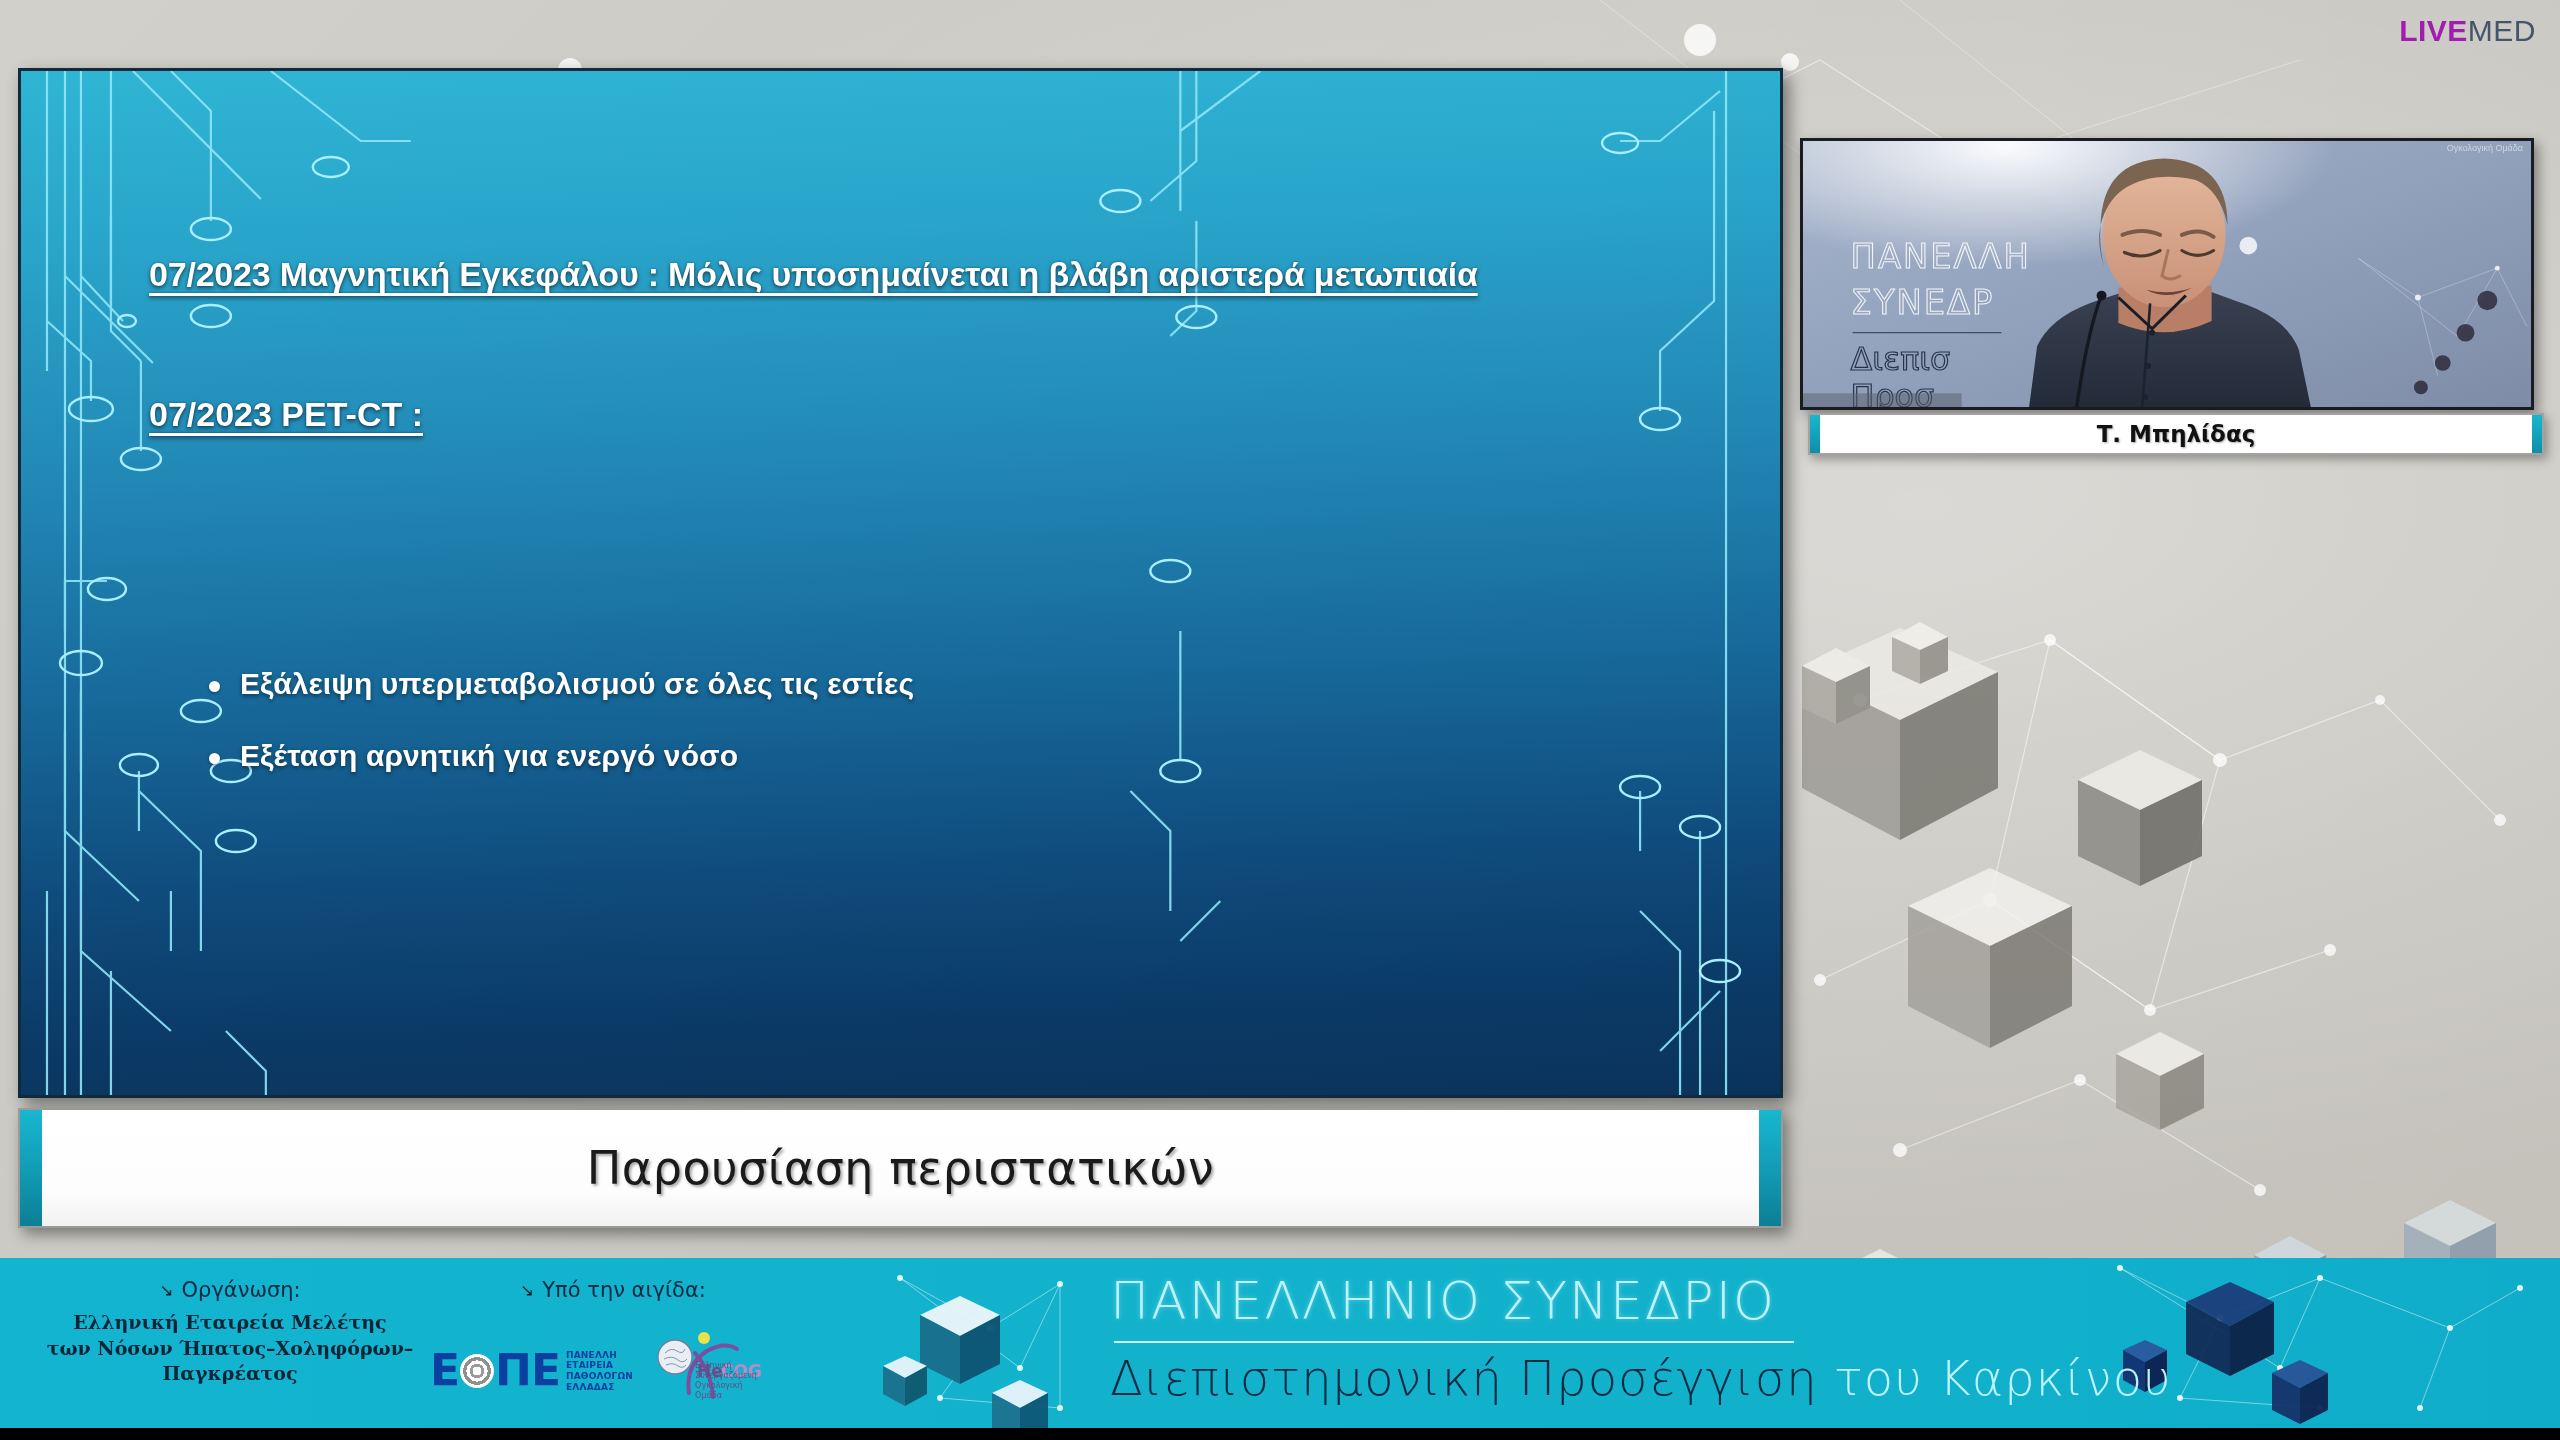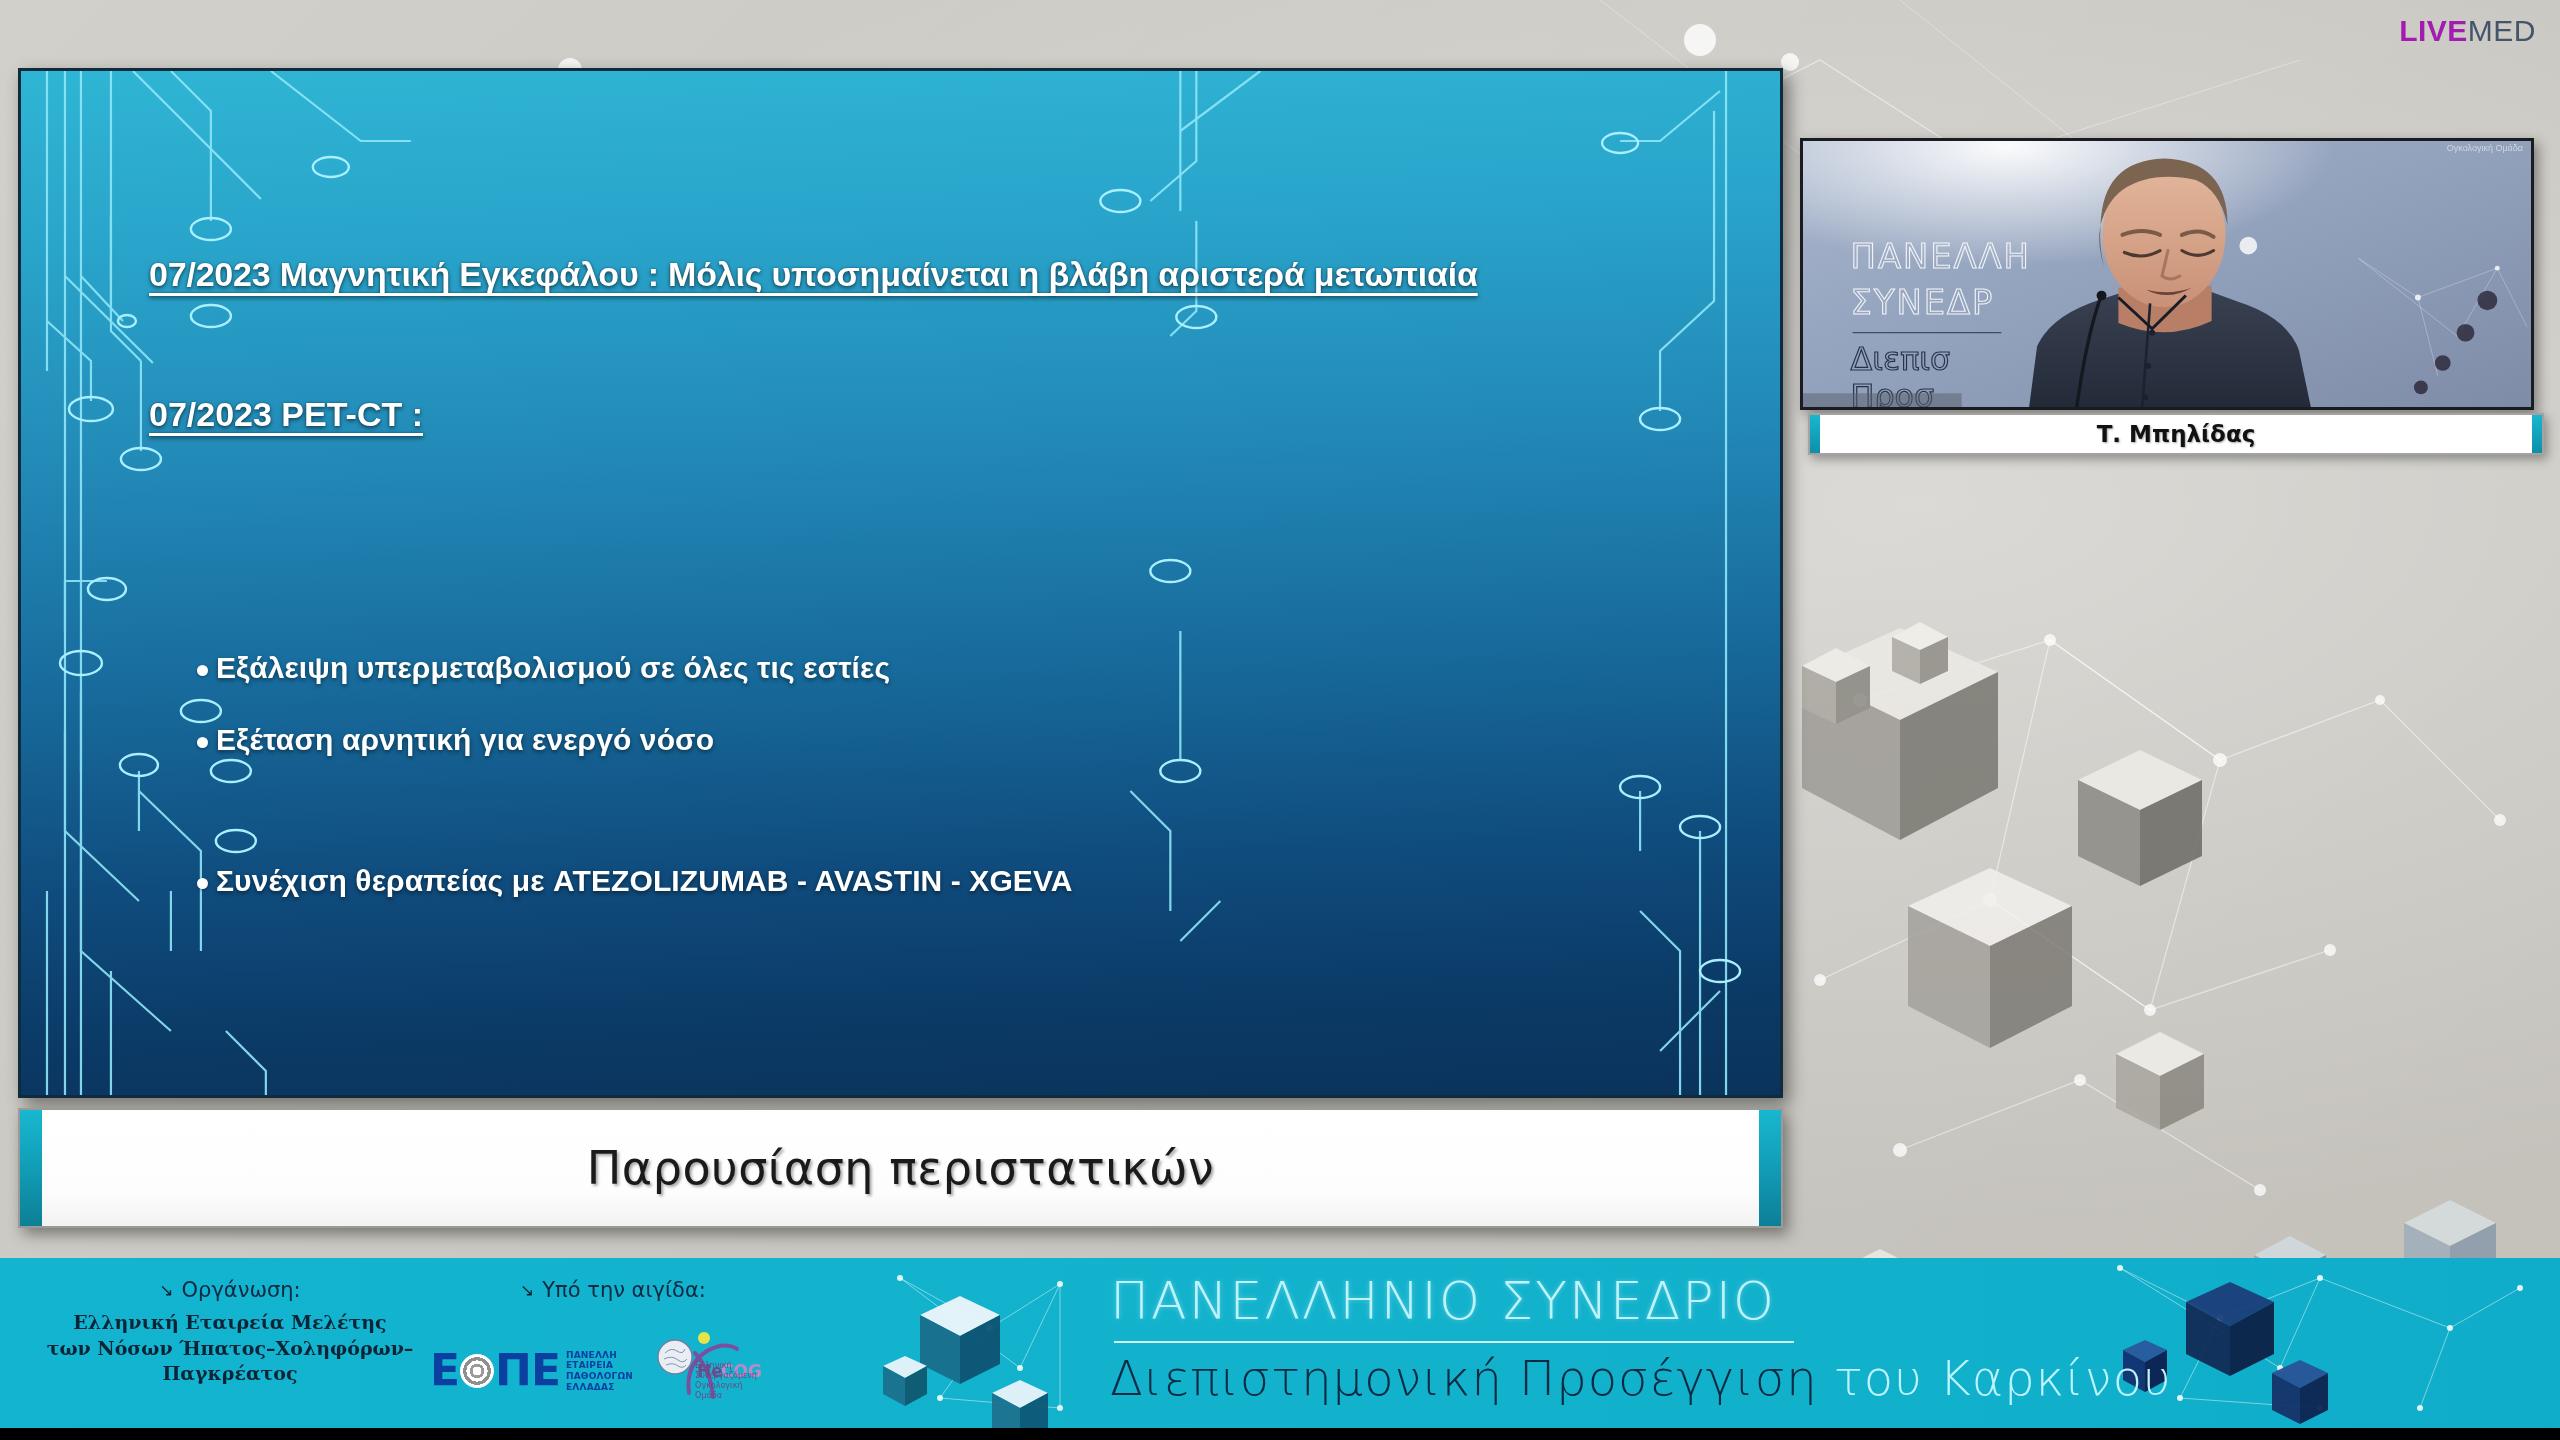--- a/index.html
+++ b/index.html
@@ -90,27 +90,28 @@
   #line-pet {
     top: 324px; left: 128px;
     font-size: 34px;
     font-weight: 700;
     text-decoration: underline;
     text-underline-offset: 7px;
     white-space: nowrap;
   }
   .bullet-row {
     position: absolute;
-    left: 176px;
+    left: 188px;
     display: flex;
     align-items: flex-start;
-    gap: 8px;
+    gap: 20px;
     z-index: 5;
     color: #ffffff;
     text-shadow: 0 2px 4px rgba(0,0,0,0.5);
+    margin-top: 16px;
   }
   .bullet-dot {
     width: 11px; height: 11px;
     border-radius: 50%;
     background: #ffffff;
     margin-top: 14px;
     flex: 0 0 auto;
     box-shadow: 0 1px 3px rgba(0,0,0,0.4);
   }
   .bullet-text {
@@ -476,24 +477,20 @@
       <div class="slide-text" id="line-pet">07/2023 PET-CT  :</div>
 
       <div class="bullet-row" id="bullet-0">
         <span class="bullet-dot"></span>
         <span class="bullet-text">Εξάλειψη υπερμεταβολισμού σε όλες τις εστίες</span>
       </div>
       <div class="bullet-row" id="bullet-1">
         <span class="bullet-dot"></span>
         <span class="bullet-text">Εξέταση αρνητική για ενεργό νόσο</span>
       </div>
-      <div class="bullet-row" id="bullet-2">
-        <span class="bullet-dot"></span>
-        <span class="bullet-text">Συνέχιση  θεραπείας με ATEZOLIZUMAB - AVASTIN - XGEVA</span>
-      </div>
     </div>
   </div>
 
   <div id="title-bar">
     <div id="title-accent-left"></div>
     <div id="title-inner">
       <span id="title-text">Παρουσίαση περιστατικών</span>
     </div>
     <div id="title-accent-right"></div>
   </div>

